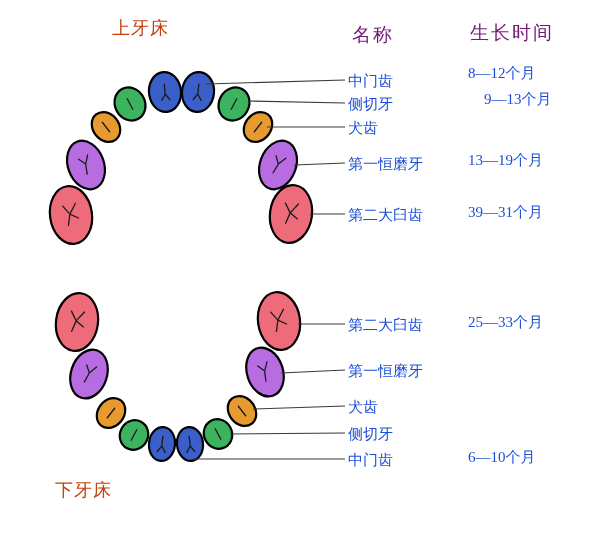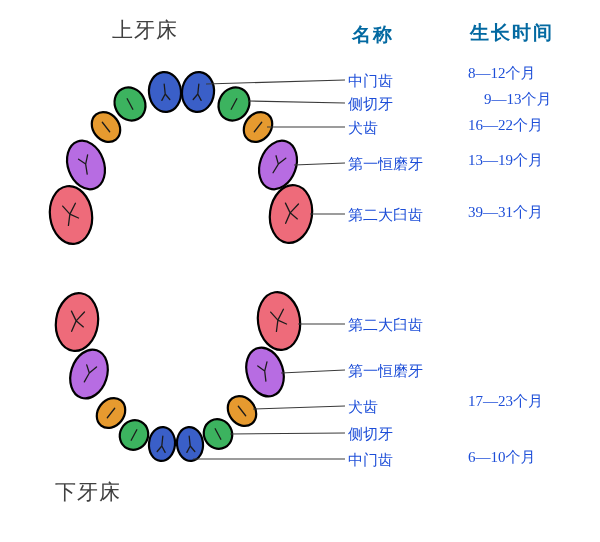--- a/index.html
+++ b/index.html
@@ -5,22 +5,22 @@
   html,body{margin:0;padding:0;background:#fff;}
   .stage{
     position:relative;width:600px;height:542px;background:#ffffff;overflow:hidden;
     font-family:"Liberation Serif","DejaVu Serif",serif;
   }
   .stage svg{position:absolute;left:0;top:0;}
   .tooth{stroke:#000;stroke-width:2.2;}
   .crack{stroke:#1c1c1c;stroke-width:1.3;fill:none;stroke-linecap:round;}
   .leader{stroke:#3a3a3a;stroke-width:1.1;}
   .txt{position:absolute;color:#1d4ed8;font-size:15px;white-space:nowrap;line-height:1.2;}
-  .hdr{position:absolute;color:#0369a1;font-size:19px;font-weight:bold;white-space:nowrap;letter-spacing:2px;line-height:1.2;}
-  .jaw{position:absolute;color:#404040;font-size:21px;white-space:nowrap;letter-spacing:1px;line-height:1.2;}
+  .hdr{position:absolute;color:#701a75;font-size:19px;font-weight:normal;white-space:nowrap;letter-spacing:2px;line-height:1.2;}
+  .jaw{position:absolute;color:#c2410c;font-size:18px;white-space:nowrap;letter-spacing:1px;line-height:1.2;}
 </style>
 </head>
 <body>
 
 <div class="stage">
 
   <svg width="600" height="542" viewBox="0 0 600 542">
 
     <g>
       <ellipse class="tooth" cx="71" cy="215" rx="21" ry="29" transform="rotate(-8 71 215)" fill="#ee6b7a"></ellipse>
@@ -97,26 +97,25 @@
   <div class="hdr" style="left:470px;top:22px">生长时间</div>
 
   <div class="txt" style="left:348px;top:72px">中门齿</div>
   <div class="txt" style="left:348px;top:95px">侧切牙</div>
   <div class="txt" style="left:348px;top:119px">犬齿</div>
   <div class="txt" style="left:348px;top:155px">第一恒磨牙</div>
   <div class="txt" style="left:348px;top:206px">第二大臼齿</div>
 
   <div class="txt" style="left:468px;top:64px">8—12个月</div>
   <div class="txt" style="left:484px;top:90px">9—13个月</div>
-  <div class="txt" style="left:468px;top:116px">16—22个月</div>
   <div class="txt" style="left:468px;top:151px">13—19个月</div>
   <div class="txt" style="left:468px;top:203px">39—31个月</div>
 
   <div class="txt" style="left:348px;top:316px">第二大臼齿</div>
   <div class="txt" style="left:348px;top:362px">第一恒磨牙</div>
   <div class="txt" style="left:348px;top:398px">犬齿</div>
   <div class="txt" style="left:348px;top:425px">侧切牙</div>
   <div class="txt" style="left:348px;top:451px">中门齿</div>
 
-  <div class="txt" style="left:468px;top:392px">17—23个月</div>
+  <div class="txt" style="left:468px;top:313px">25—33个月</div>
   <div class="txt" style="left:468px;top:448px">6—10个月</div>
 
 </div>
 
 </body></html>

